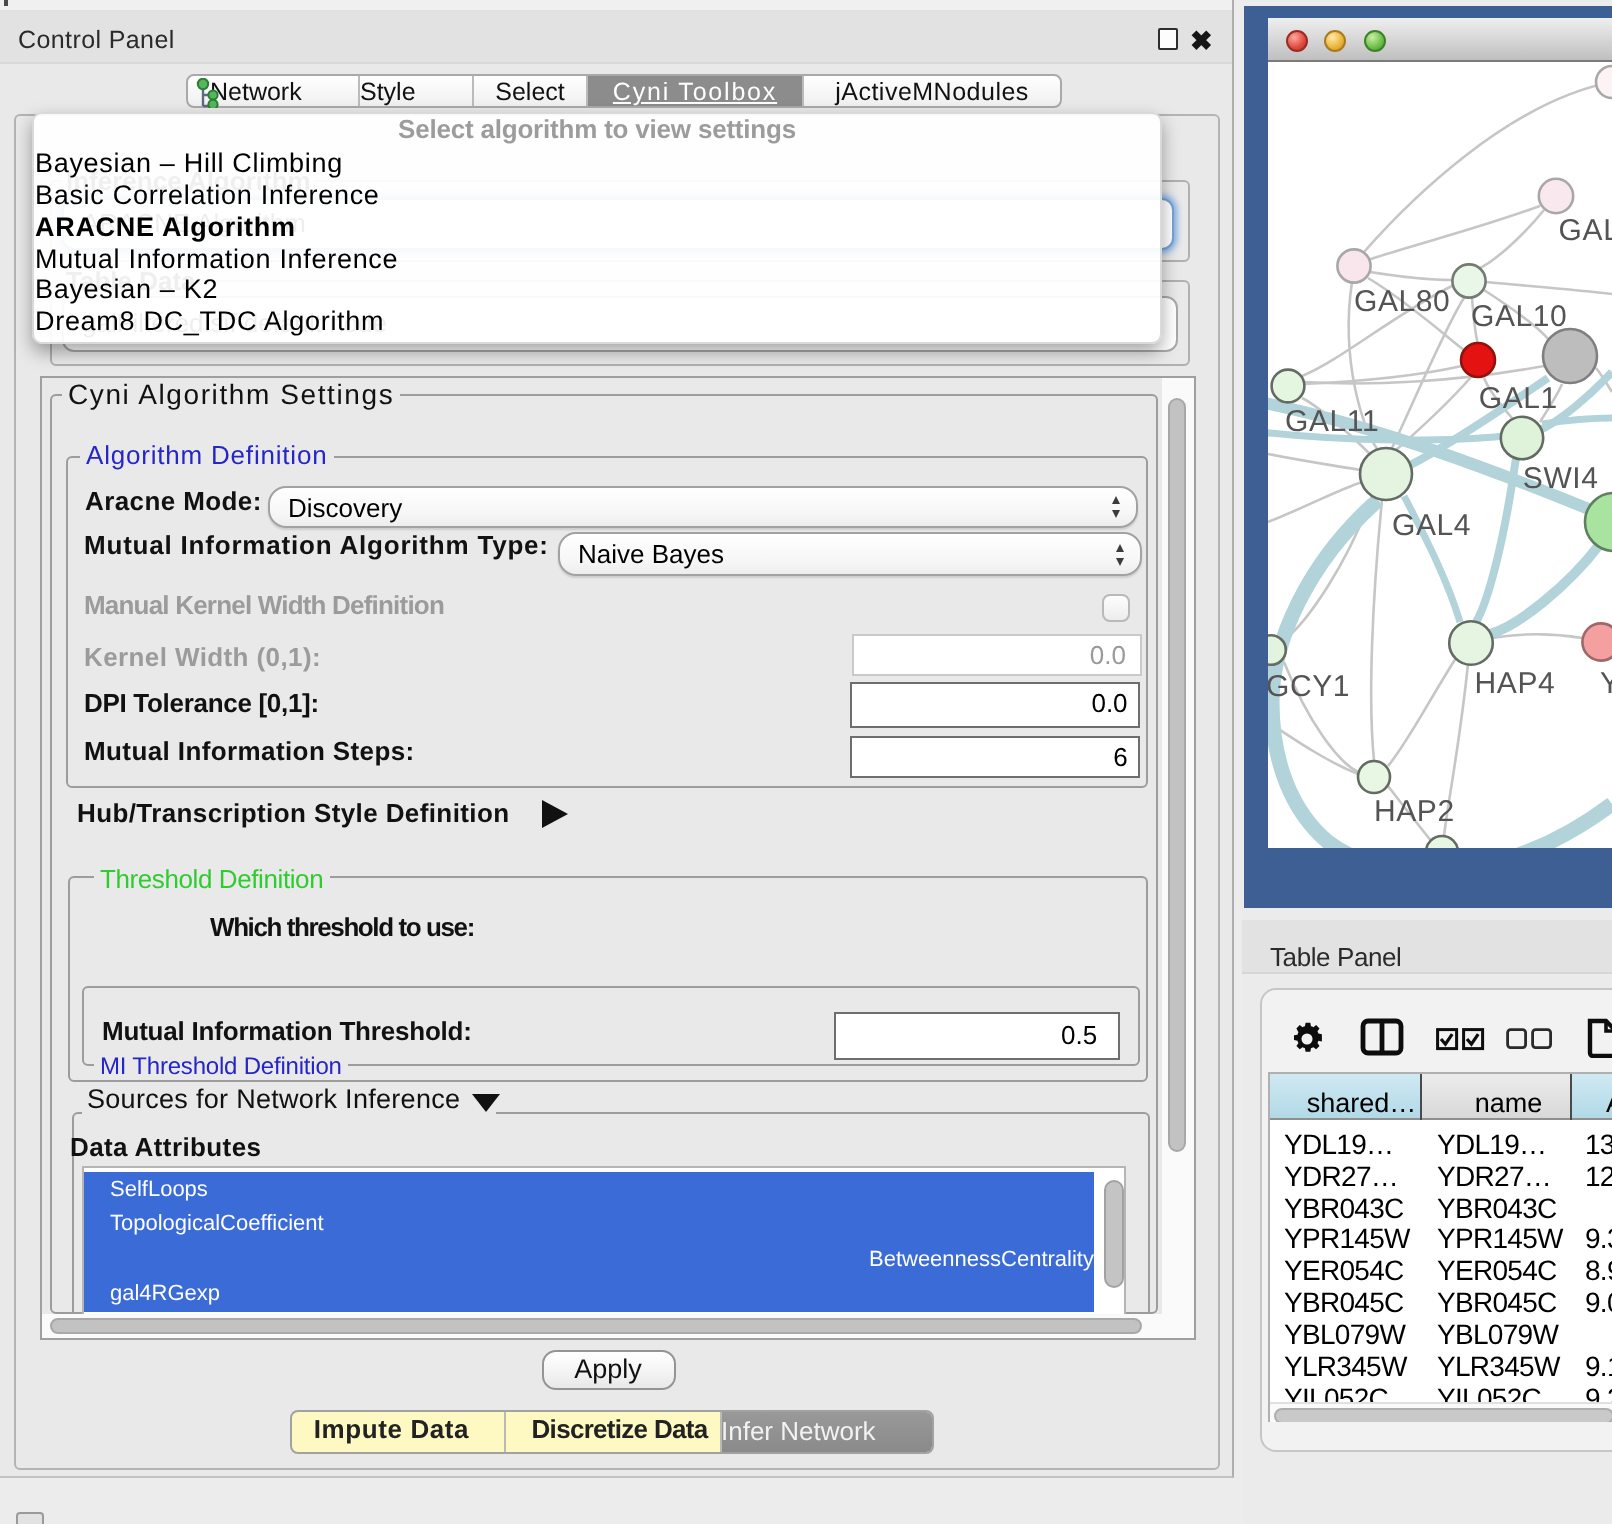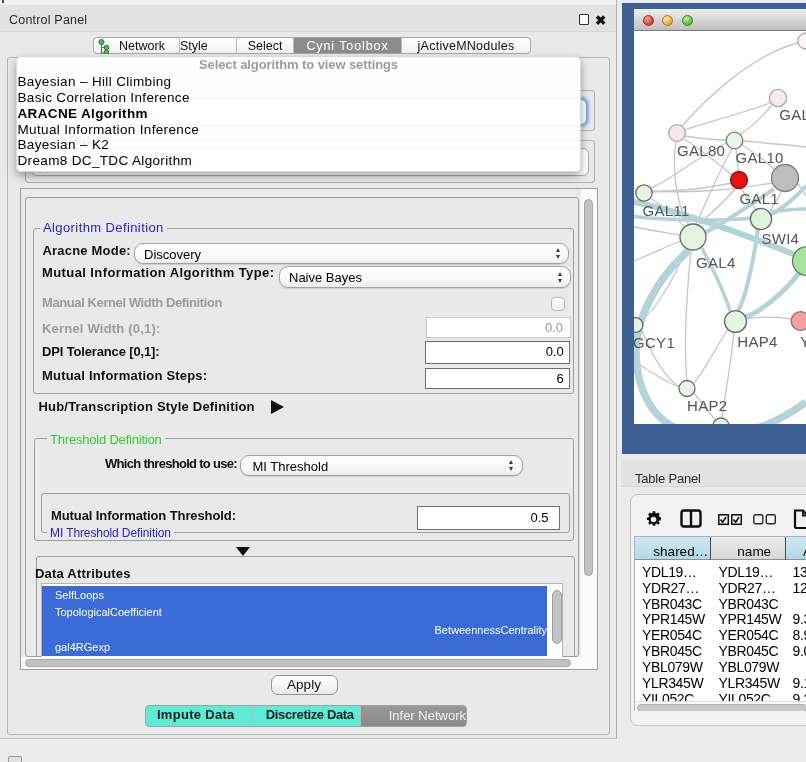--- a/index.html
+++ b/index.html
@@ -36,20 +36,21 @@
   <div class="abs" style="left:25px; top:90px; width:570px; height:41px; border:1px solid #b0b0b0; border-radius:3px;"></div>
   <div class="abs bold" style="left:31px; top:83px; font-size:13px; color:#222; background:#e9e9e9; padding:0 2px;">Inference Algorithm</div>
   <div class="abs" style="left:31px; top:99px; width:556px; height:26px; border:1.5px solid #74a4d8; border-radius:6px; background:#fff; box-shadow:0 0 3px 1.5px rgba(100,160,225,0.8); font-size:13px; color:#111; line-height:24px; padding-left:9px;">ARACNE Algorithm</div>
   <div class="abs" style="left:25px; top:140px; width:570px; height:43px; border:1px solid #b0b0b0; border-radius:3px;"></div>
   <div class="abs bold" style="left:31px; top:133px; font-size:13px; color:#222; background:#e9e9e9; padding:0 2px;">Table Data</div>
   <div class="abs" style="left:31px; top:148px; width:558px; height:28px; border:1px solid #a9a9a9; border-radius:6px; background:#fff; font-size:13px; color:#111; line-height:26px; padding-left:9px;">galFiltered.sif default node</div>
 
   <div class="abs" style="left:20px; top:188px; width:578px; height:482px; border:1px solid #9f9f9f; background:#e9e9e9; overflow:hidden;" id="viewport">
 
     <div class="abs" style="left:4px; top:8px; width:554px; height:460px; border:1px solid #9c9c9c; border-radius:3px;"></div>
+    <div class="abs" style="left:10px; top:0px; font-size:14px; letter-spacing:0.8px; color:#111; background:#e9e9e9; padding:0 3px;">Cyni Algorithm Settings</div>
 
     <div class="abs" style="left:12px; top:39px; width:541px; height:166px; border:1px solid #9c9c9c; border-radius:3px;"></div>
     <div class="abs" style="left:19px; top:31px; font-size:13px; letter-spacing:0.4px; color:#2525c8; background:#e9e9e9; padding:0 3px;">Algorithm Definition</div>
 
     <div class="abs bold lb" style="left:21.5px; top:54px;">Aracne Mode:</div>
     <div class="abs combo" style="left:113px; top:54px; width:435px; height:21px;">
         <span>Discovery</span>
         <i></i>
       </div>
 
@@ -71,32 +72,29 @@
     <div class="abs bold lb" style="left:21px; top:179px;">Mutual Information Steps:</div>
     <div class="abs" style="left:403.8px; top:178.6px; width:145px; height:21.4px; border:1px solid #6e6e6e; background:#fff; font-size:13px; color:#000; text-align:right; line-height:19.4px; padding-right:5px;">6</div>
 
     <div class="abs bold" style="left:17.5px; top:209.5px; font-size:13px; letter-spacing:0.2px; color:#111;">Hub/Transcription Style Definition</div>
     <div class="abs" style="left:250px; top:210.5px; width:0; height:0; border-left:13px solid #111; border-top:7.3px solid transparent; border-bottom:7.3px solid transparent;"></div>
 
     <div class="abs" style="left:13px; top:249px; width:540px; height:103px; border:1px solid #9c9c9c; border-radius:3px;"></div>
     <div class="abs" style="left:26px; top:242.5px; font-size:13px; letter-spacing:-0.2px; color:#2ecc2e; background:#e9e9e9; padding:0 3px;">Threshold Definition</div>
 
     <div class="abs bold lb" style="left:84px; top:266.5px; letter-spacing:-0.7px;">Which threshold to use:</div>
-    <div class="abs combo" style="left:218.5px; top:266px; width:283px; height:21px;">
-        <span style="left:12px;">MI Threshold</span>
-        <i></i>
-      </div>
 
     <div class="abs" style="left:19.6px; top:304px; width:529px; height:40px; border:1px solid #9c9c9c; border-radius:3px;"></div>
     <div class="abs" style="left:26px; top:296.5px; font-size:12px; letter-spacing:-0.1px; color:#2525c8; background:#e9e9e9; padding:0 3px;margin-top:40px;">MI Threshold Definition</div>
 
     <div class="abs bold lb" style="left:30px; top:319px; letter-spacing:-0.1px;">Mutual Information Threshold:</div>
     <div class="abs" style="left:395.6px; top:316.8px; width:143px; height:24px; border:1px solid #6e6e6e; background:#fff; font-size:13px; color:#000; text-align:right; line-height:22px; padding-right:10px;">0.5</div>
 
     <div class="abs" style="left:14.6px; top:367px; width:539.4px; height:130px; border:1px solid #9c9c9c; border-radius:3px;"></div>
+    <div class="abs" style="left:20px; top:352.8px; font-size:13.5px; letter-spacing:0.15px; color:#111; background:#e9e9e9; padding:0 2.5px;">Sources for Network Inference&nbsp;&nbsp;&nbsp;&nbsp;</div>
     <div class="abs" style="left:215px; top:358px; width:0; height:0; border-top:9px solid #111; border-left:7.5px solid transparent; border-right:7.5px solid transparent;"></div>
     <div class="abs bold" style="left:14px; top:376.5px; font-size:13px; letter-spacing:0.2px; color:#111;">Data Attributes</div>
 
     <div class="abs" style="left:20px; top:394px; width:522px; height:80px; border:1px solid #b5b5b5; background:#fff;">
       <div class="abs" style="left:0px; top:2px; width:505px; height:70.4px; background:#3a6bd7; color:#fff; font-size:11px;">
         <div style="height:17.6px; padding:2.5px 0 0 13px;">SelfLoops</div>
         <div style="height:17.6px; padding:2.5px 0 0 13px;">TopologicalCoefficient</div>
         <div style="height:17.6px; padding:2.5px 0 0 13px;text-align:right;">BetweennessCentrality</div>
         <div style="height:17.6px; padding:2.5px 0 0 13px;">gal4RGexp</div>
       </div>
@@ -107,31 +105,31 @@
       <div class="abs" style="left:4px; top:1.5px; width:546px; height:8.5px; background:#c2c2c2; border:1px solid #a8a8a8; border-radius:5px;"></div>
     </div>
 
     <div class="abs" style="left:560px; top:0; width:17px; height:482px; background:#fafafa;">
       <div class="abs" style="left:3px; top:10px; width:8.5px; height:377px; background:#c2c2c2; border:1px solid #a8a8a8; border-radius:5px;"></div>
     </div>
   </div>
 
   <div class="abs" style="left:270.5px; top:675.3px; width:67px; height:20px; border:1px solid #949494; border-radius:7px; background:linear-gradient(#ffffff,#f4f4f4 55%,#e8e8e8); text-align:center; line-height:18.5px; font-size:13.5px; color:#111;">Apply</div>
 
-  <div class="abs" style="left:144.5px; top:704.5px; width:322.5px; height:22.5px; border:1px solid #a2a2a2; border-radius:4px; background:#5eead4; overflow:hidden; display:flex;">
+  <div class="abs" style="left:144.5px; top:704.5px; width:322.5px; height:22.5px; border:1px solid #a2a2a2; border-radius:4px; background:#fef9c3; overflow:hidden; display:flex;">
     <div style="width:107.5px; text-align:center; font-size:13px; letter-spacing:0.3px; font-weight:bold; line-height:18.5px; color:#222; border-right:1px solid #b9b9b9; padding-right:6px;">Impute Data</div>
     <div style="width:107.5px; text-align:center; font-size:13px; letter-spacing:-0.35px; font-weight:bold; line-height:18.5px; color:#222; border-right:1px solid #b9b9b9; padding-left:7px;">Discretize Data</div>
-    <div style="flex:1; text-align:right; font-size:13px; line-height:19.5px; color:#f2f2f2; background:linear-gradient(#999999,#8a8a8a);">Infer Network</div>
+    <div style="flex:1; text-align:left; font-size:13px; line-height:19.5px; color:#f2f2f2; background:linear-gradient(#999999,#8a8a8a);">Infer Network</div>
   </div>
 
   <div class="abs" style="left:93px; top:37px; width:438px; height:17px; border:1px solid #a9a9a9; border-radius:4px; background:linear-gradient(#ffffff,#f0f0f0); overflow:hidden; display:flex;">
-    <div style="width:86px; border-right:1px solid #bbb; font-size:12.5px; line-height:16px; color:#111; text-align:center;"><span style="display:inline-block;width:11px;"></span>Network</div>
+    <div style="width:86px; border-right:1px solid #bbb; font-size:12.5px; line-height:16px; color:#111; "><span style="display:inline-block;width:11px;"></span>Network</div>
     <div style="width:57px; border-right:1px solid #bbb; font-size:12.5px; line-height:16px; color:#111; text-align:left;">Style</div>
     <div style="width:57px; border-right:1px solid #bbb; font-size:12.5px; line-height:16px; color:#111; text-align:center;">Select</div>
-    <div style="width:107px; font-size:12.5px; letter-spacing:0.9px; line-height:16px; color:#fff; text-align:center; background:#8c8c8c;">Cyni Toolbox</div>
+    <div style="width:107px; font-size:12.5px; letter-spacing:0.9px; line-height:16px; color:#fff; text-align:center; background:#8c8c8c;text-decoration:underline;">Cyni Toolbox</div>
     <div style="flex:1; border-left:1px solid #bbb; font-size:12.5px; letter-spacing:0.25px; line-height:16px; color:#111; text-align:center;">jActiveMNodules</div>
   </div>
 
   <svg class="abs" style="left:98px; top:38.5px;" width="12" height="15" viewBox="0 0 12 15">
     <path d="M3.5,5 V14 M3.5,8.5 H8 M3.5,14 H8" fill="none" stroke="#5d6b80" stroke-width="1.2"></path>
     <circle cx="3.5" cy="3" r="2.6" fill="#55b65c" stroke="#2c7d36" stroke-width="1"></circle>
     <circle cx="8.5" cy="8.5" r="2.3" fill="#55b65c" stroke="#2c7d36" stroke-width="1"></circle>
     <circle cx="8.5" cy="13.2" r="2.3" fill="#55b65c" stroke="#2c7d36" stroke-width="1"></circle>
   </svg>
 </div>

